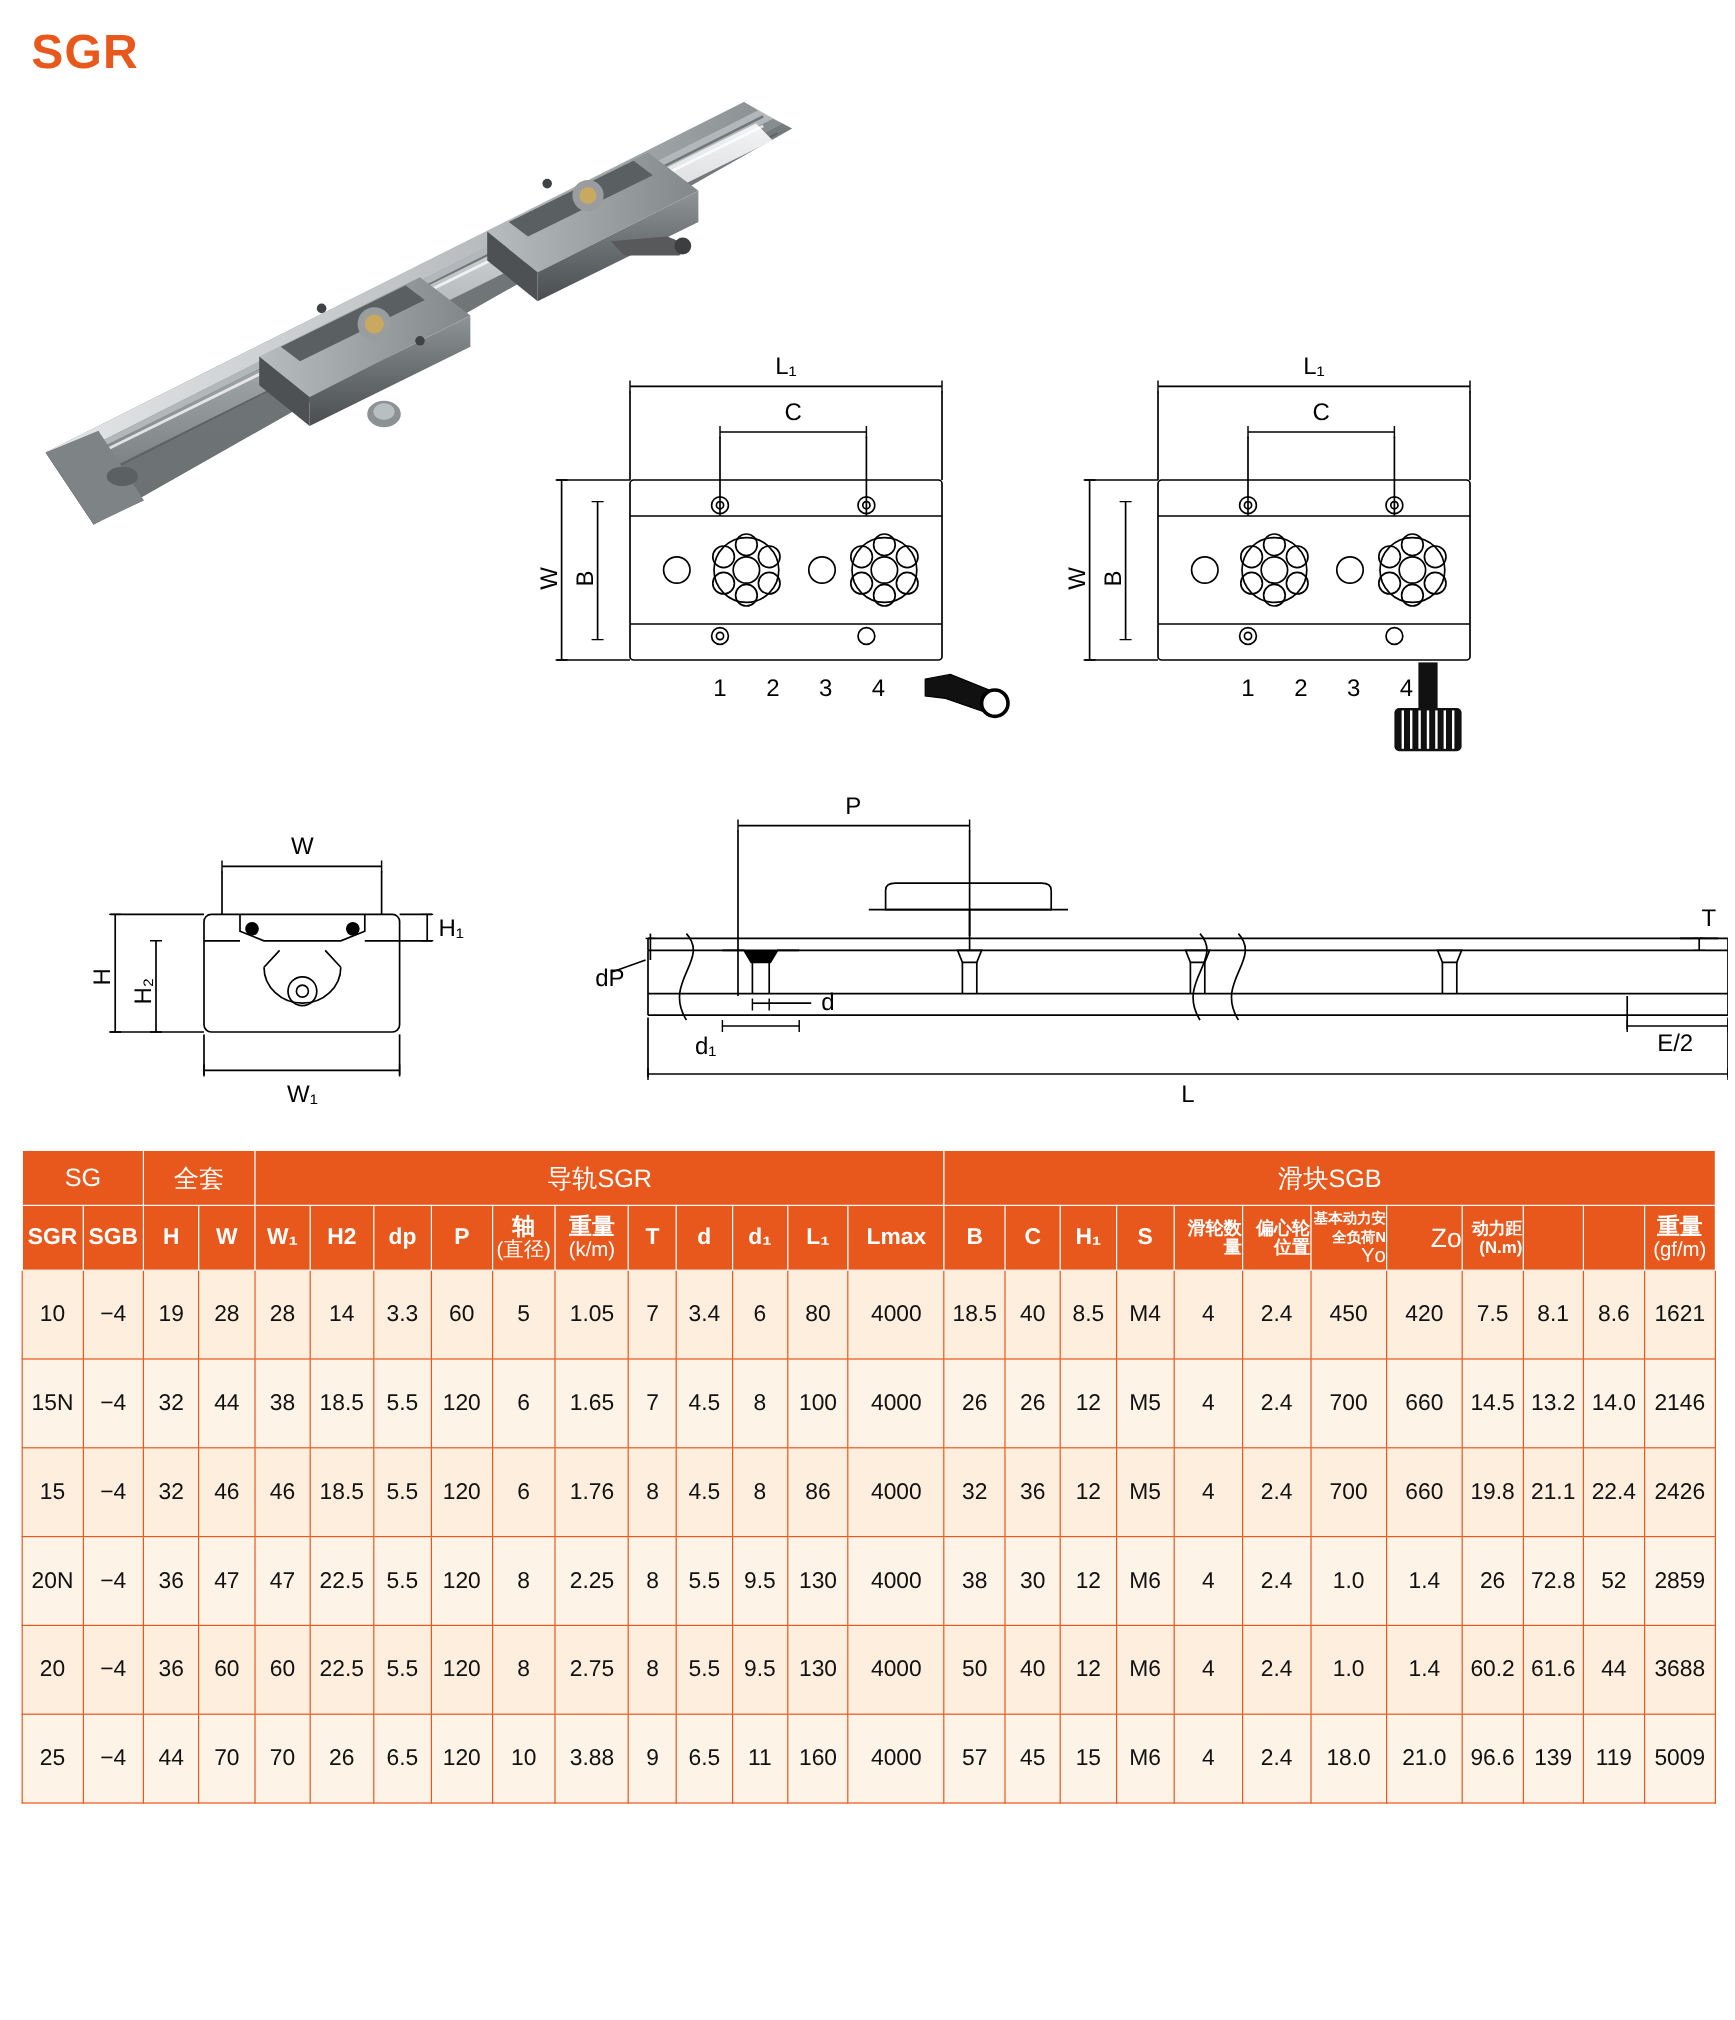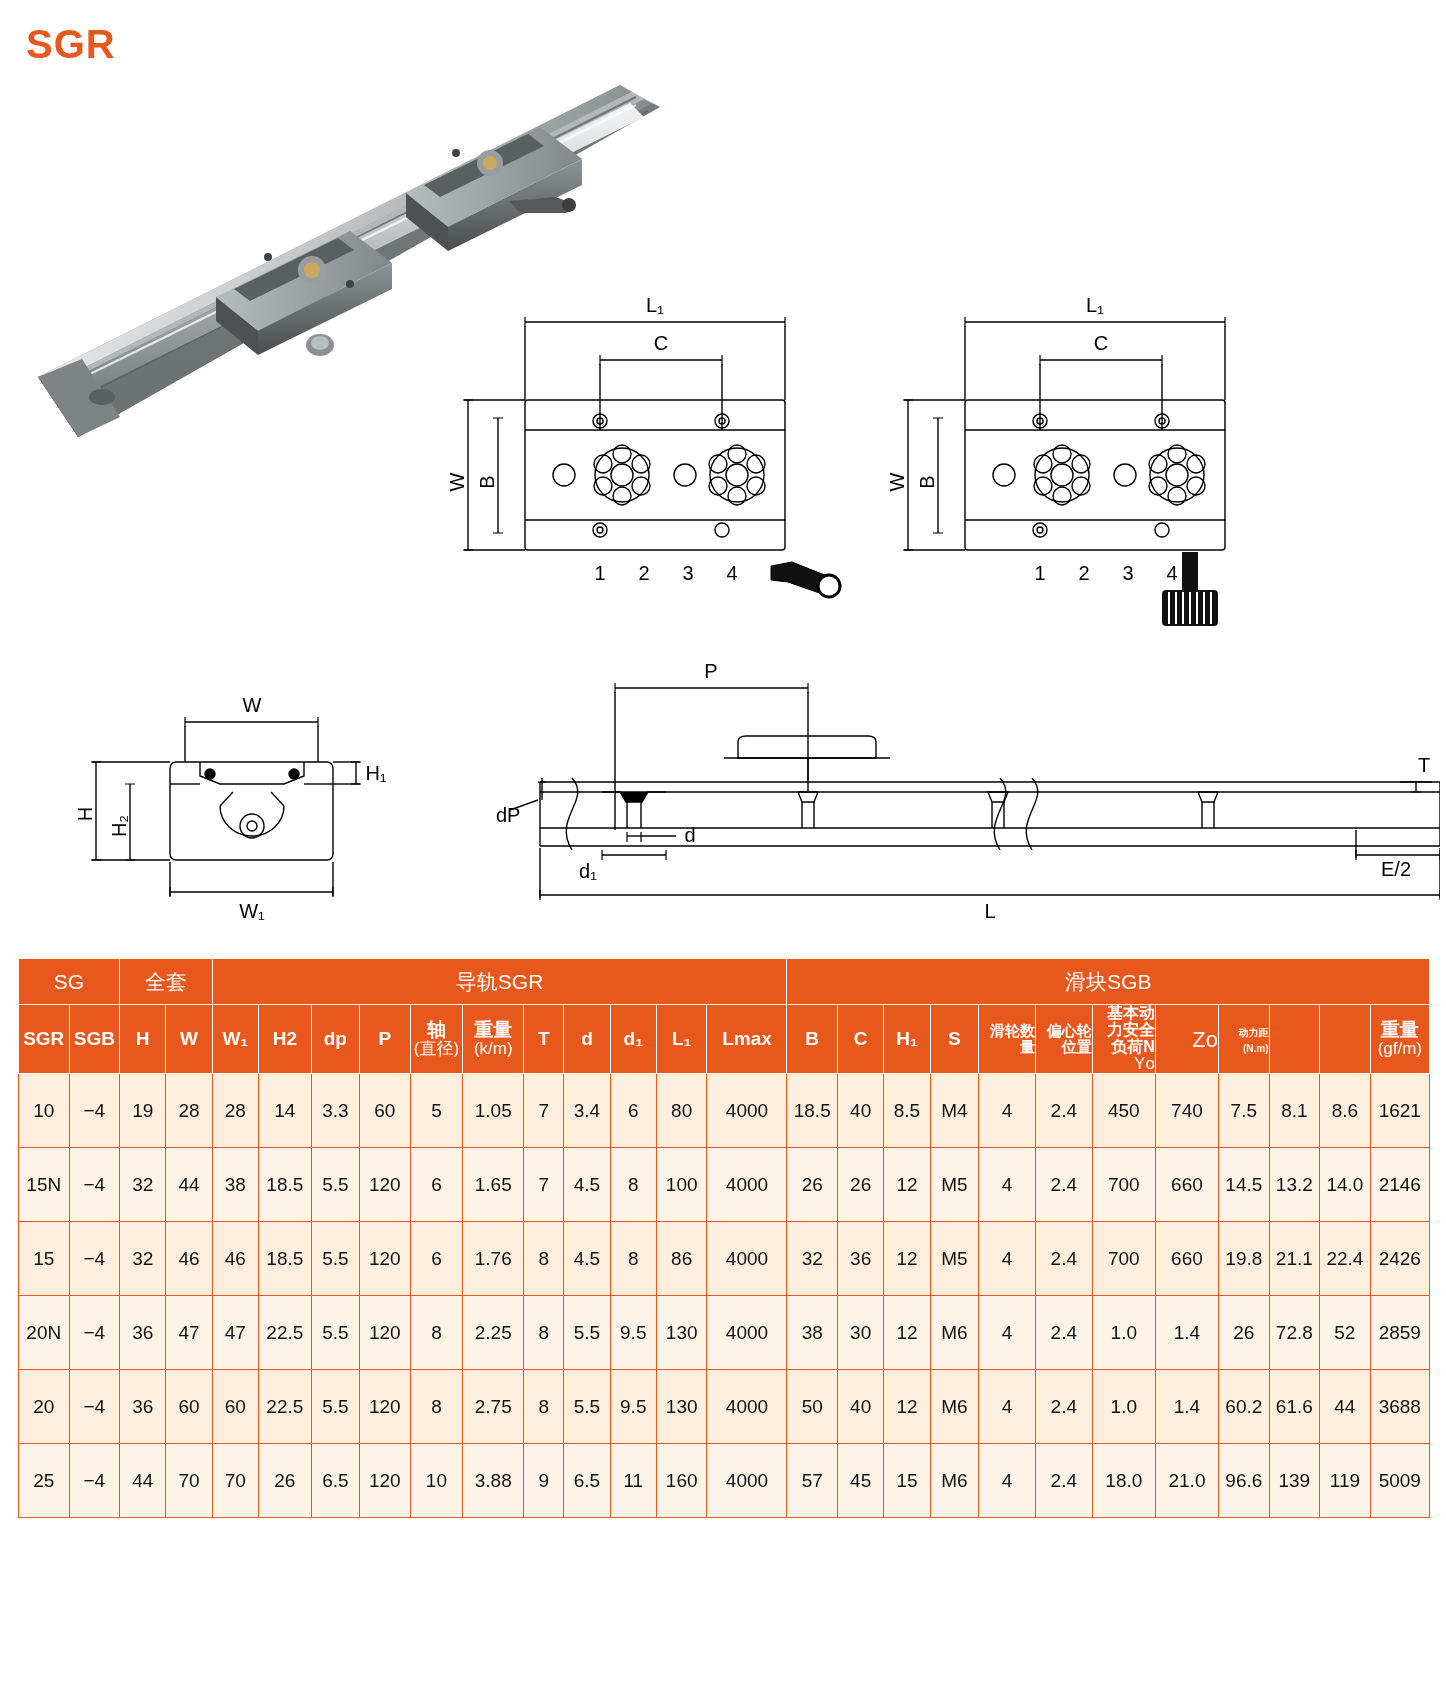--- a/index.html
+++ b/index.html
@@ -495,25 +495,25 @@
       <td><span>d</span></td>
       <td><span>d₁</span></td>
       <td><span>L₁</span></td>
       <td><span>Lmax</span></td>
       <td><span>B</span></td>
       <td><span>C</span></td>
       <td><span>H₁</span></td>
       <td><span>S</span></td>
       <td class="two-line"><span>滑轮数量</span></td>
       <td class="two-line"><span>偏心轮位置</span></td>
-      <td class="two-line"><span style="font-size:16px">基本动力安全负荷N</span><span class="sub" style="font-size:17px">Yо</span></td>
+      <td class="two-line"><span style="font-size:12px">基本动力安全负荷N</span><span class="sub" style="font-size:17px">Yо</span></td>
       <td class="two-line">
           <span class="sub" style="font-size:22px">Zо</span>
         </td>
-      <td class="two-line"><span style="font-size:10px">动力距(N.m)</span></td>
+      <td class="two-line"><span style="font-size:14px">动力距(N.m)</span></td>
       <td class="two-line"><span></span></td>
       <td class="two-line"><span></span></td>
       <td><span>重量</span><span class="sub">(gf/m)</span></td>
     </tr>
   </thead>
   <tbody>
       <tr>
         <td>10</td>
         <td>−4</td>
         <td>19</td>
@@ -529,21 +529,21 @@
         <td>6</td>
         <td>80</td>
         <td>4000</td>
         <td>18.5</td>
         <td>40</td>
         <td>8.5</td>
         <td>M4</td>
         <td>4</td>
         <td>2.4</td>
         <td>450</td>
-        <td>740</td>
+        <td>420</td>
         <td>7.5</td>
         <td>8.1</td>
         <td>8.6</td>
         <td>1621</td>
       </tr>
       <tr>
         <td>15N</td>
         <td>−4</td>
         <td>32</td>
         <td>44</td>

